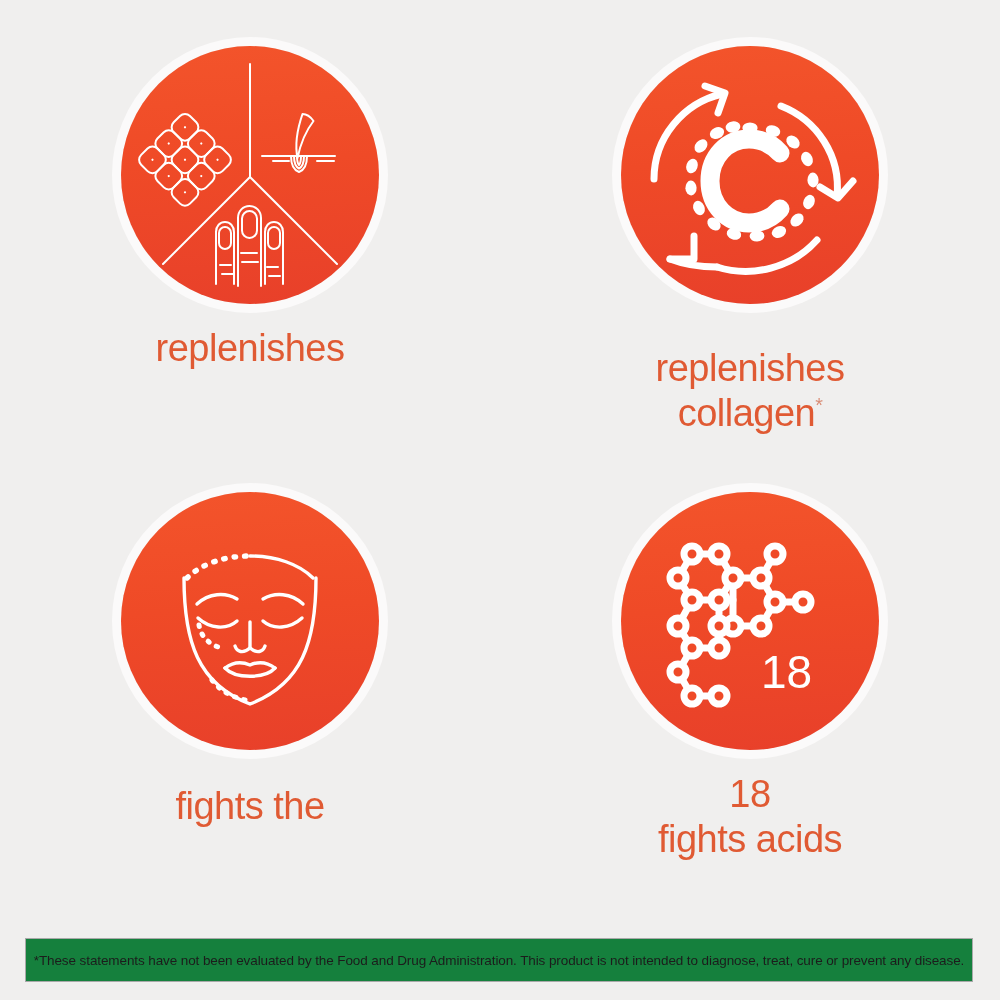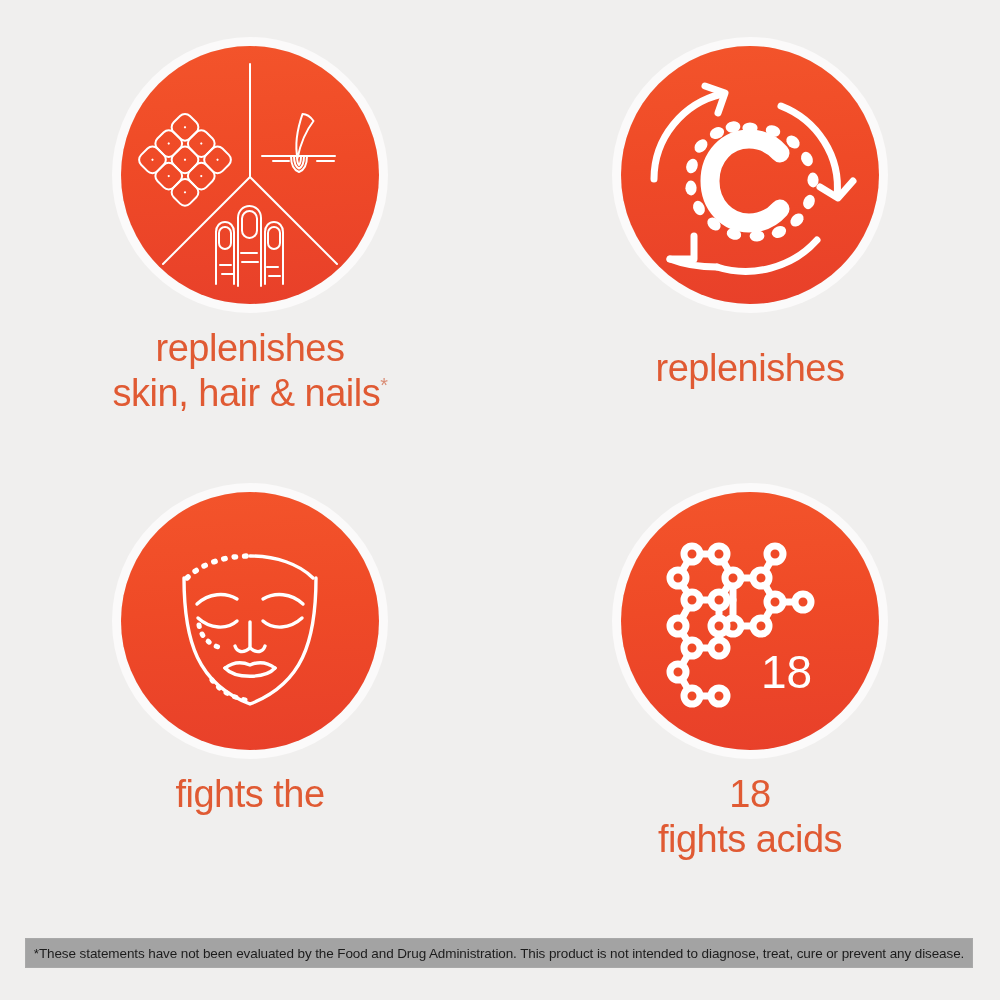--- a/index.html
+++ b/index.html
@@ -61,31 +61,31 @@
   .sup-star {
     color: #d98d76;
     font-size: 0.52em;
     vertical-align: super;
     line-height: 0;
   }
 
   
   .cell-1 { padding-top: 46px; }
   .cell-2 { padding-top: 46px; gap: 20px; }
-  .cell-3 { padding-top: 42px; }
+  .cell-3 { padding-top: 42px; gap: 12px; }
   .cell-4 { padding-top: 42px; }
 
   #disclaimer-bar {
     position: absolute;
     left: 25px;
     top: 938px;
     width: 948px;
-    height: 30px;
+    height: 44px;
     border: 1px solid #a9a9a9;
-    background: #a3a3a3;
+    background: #15803d;
     display: flex;
     align-items: center;
     justify-content: center;
     box-sizing: border-box;
   }
   #disclaimer-text {
     font-size: 13.5px;
     color: #1c1c1c;
     white-space: nowrap;
     letter-spacing: -0.1px;
@@ -153,21 +153,20 @@
           <path d="M144 186 C144 180 148 176 153 176 C158 176 162 180 162 186 L162 238"></path>
           <path d="M144 186 L144 238"></path>
           <rect x="147" y="181" width="12" height="22" rx="6"></rect>
           <path d="M146 221 L157 221"></path>
           <path d="M148 230 L159 230"></path>
         </g>
       </svg>
     </div>
     <div class="benefit-caption">
       <span class="caption-line">replenishes</span>
-      <span class="caption-line"><span>skin, hair &amp; nails</span><span class="sup-star">*</span></span>
     </div>
   </div>
 
   <div class="benefit-cell cell-2">
     <div class="icon-disc">
       <svg width="258" height="258" viewBox="0 0 258 258" fill="none" stroke="#ffffff" stroke-width="7" stroke-linecap="round" stroke-linejoin="round">
 
         <g>
           <path d="M33 133 C33 92 62 57 101 48"></path>
           <path d="M84 40 L104 47 L97 67"></path>
@@ -200,20 +199,21 @@
           <ellipse cx="112" cy="81" rx="7.4" ry="5.6" transform="rotate(352 112 81)"></ellipse>
         </g>
 
         <g>
           <path d="M159 107 C151 98 140 93 128 93 C106 93 89 111 89 135 C89 159 106 177 128 177 C140 177 151 172 159 163" stroke="#ffffff" stroke-width="19" stroke-linecap="round" fill="none"></path>
         </g>
       </svg>
     </div>
     <div class="benefit-caption">
       <span class="caption-line">replenishes</span>
+      <span class="caption-line"><span>collagen</span><span class="sup-star">*</span></span>
     </div>
   </div>
 
   <div class="benefit-cell cell-3">
     <div class="icon-disc">
       <svg width="258" height="258" viewBox="0 0 258 258" fill="none" stroke="#ffffff" stroke-width="3.4" stroke-linecap="round" stroke-linejoin="round">
 
         <g>
           <path d="M63 86 C63 150 77 192 129 212 C181 192 195 150 195 86"></path>
         </g>

